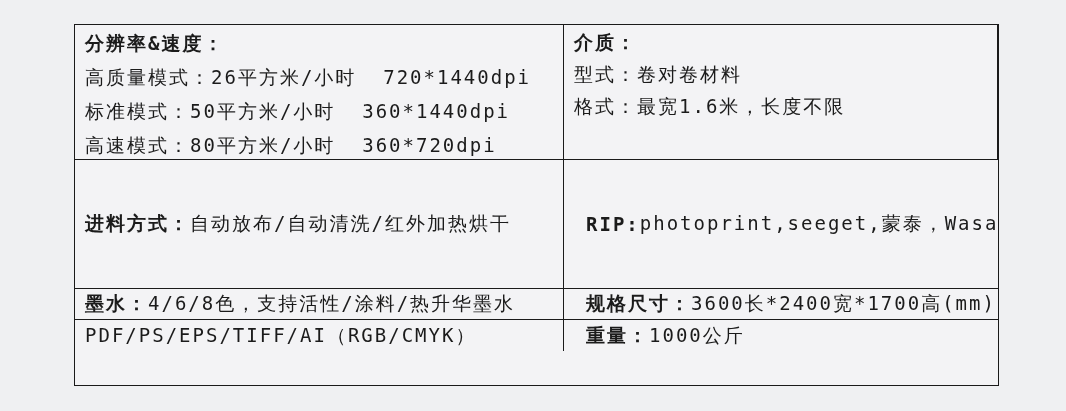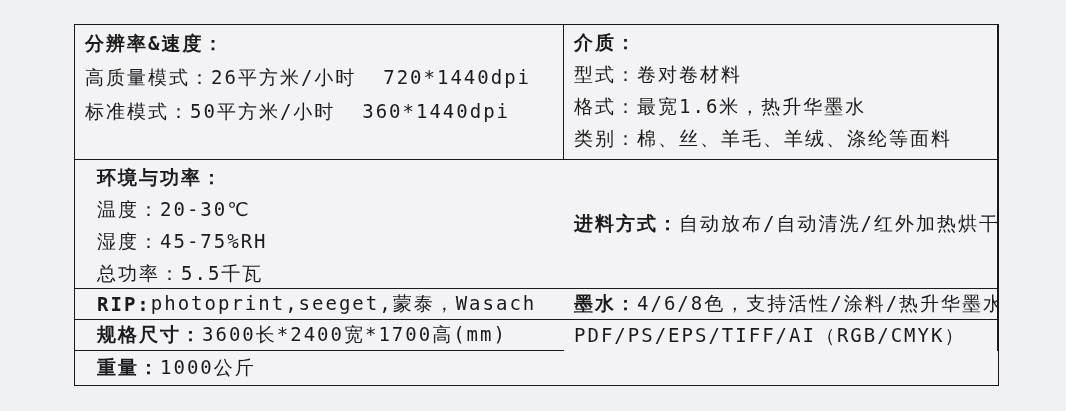--- a/index.html
+++ b/index.html
@@ -42,33 +42,27 @@
 </style>
 </head>
 <body>
 
 <div class="spec-table">
 
   <div class="cell left-col multi r1">
     <div class="hd">分辨率&amp;速度：</div>
     <div class="ln">高质量模式：26平方米/小时  720*1440dpi</div>
     <div class="ln">标准模式：50平方米/小时  360*1440dpi</div>
+    <div class="ln">高速模式：80平方米/小时  360*720dpi</div>
   </div>
 
   <div class="cell left-col multi r2">
     <div class="hd">介质：</div>
     <div class="ln">型式：卷对卷材料</div>
-    <div class="ln">格式：最宽1.6米，热升华墨水</div>
-    <div class="ln">类别：棉、丝、羊毛、羊绒、涤纶等面料</div>
-  </div>
-  <div class="cell right-col multi r2">
-    <div class="hd">环境与功率：</div>
-    <div class="ln">温度：20-30℃</div>
-    <div class="ln">湿度：45-75%RH</div>
-    <div class="ln">总功率：5.5千瓦</div>
+    <div class="ln">格式：最宽1.6米，长度不限</div>
   </div>
 
   <div class="cell left-col single">
     <span class="hd">进料方式：</span>
       <span class="val">自动放布/自动清洗/红外加热烘干</span>
   </div>
   <div class="cell right-col single">
     <span class="hd">RIP:</span>
       <span class="val">photoprint,seeget,蒙泰，Wasach</span>
   </div>

